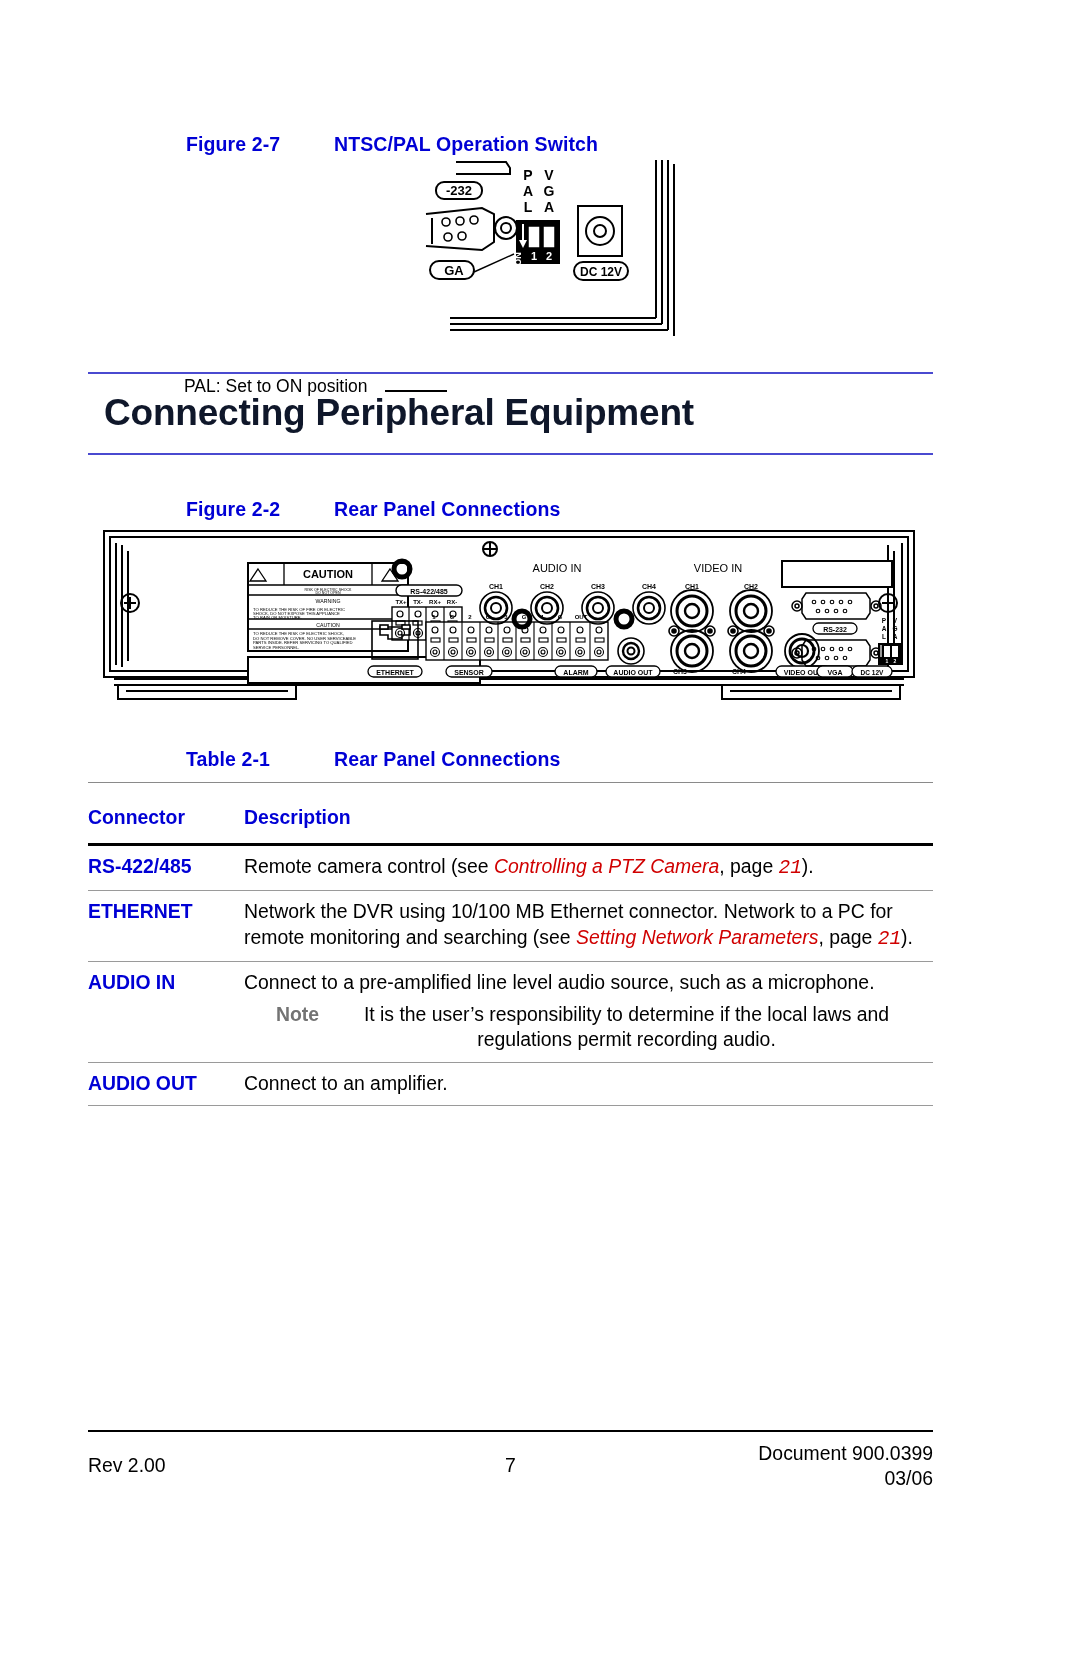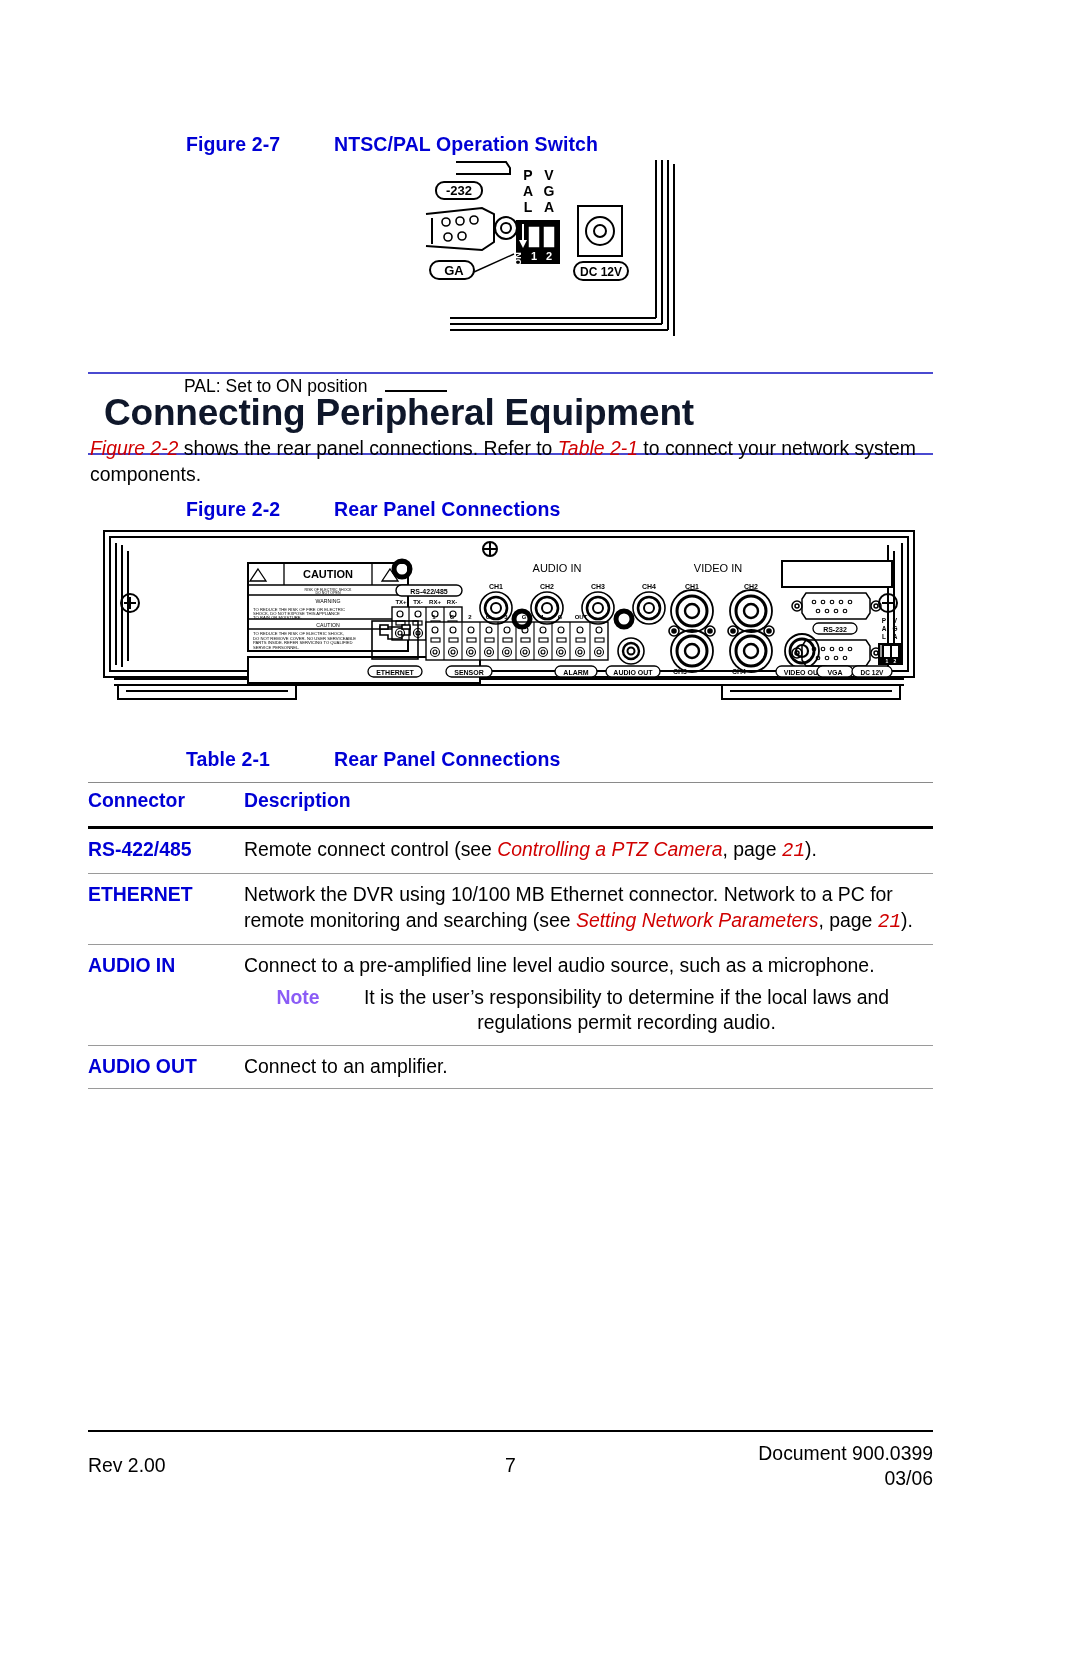--- a/index.html
+++ b/index.html
@@ -76,30 +76,30 @@
     padding:8px 0 9px 0;
     font-size:19.4px;line-height:25.5px;
   }
   #conn-table td.col-conn{
     width:148px;
     font-weight:bold;color:#0000d5;
     padding-right:8px;
   }
   #conn-table tr.hdr td{
     font-weight:bold;color:#0000d5;font-size:19.4px;
-    padding-top:5px;padding-bottom:12px;
+    padding-top:22px;padding-bottom:12px;
   }
   #conn-table tr.hdr{border-top:1.6px solid #8a8a8a;}
   #conn-table tr.firstrow{border-top:3px solid #000;}
   #conn-table tr.row{border-top:1.4px solid #9a9a9a;}
   #conn-table tr.lastline{border-top:1.4px solid #9a9a9a;}
   .note-block{margin-top:6px;display:flex;}
   .note-label{
-    color:#8b5cf6;font-weight:bold;width:76px;flex:none;
-    padding-left:32px;box-sizing:border-box;text-align:center;
+    color:#737373;font-weight:bold;width:76px;flex:none;
+    padding-left:32px;box-sizing:border-box;
   }
   .note-text{flex:1;text-align:center;}
 
   
   #footer{
     position:absolute;left:88px;top:1430px;width:845px;
   }
   #footer .rule{height:1.6px;background:#000;}
   #footer .frow{
     display:flex;align-items:center;
@@ -198,23 +198,20 @@
     <div id="fig21-callout">PAL: Set to ON position</div>
     <div id="fig21-leader"></div>
   </div>
 
   <div id="section-heading">
     <div class="rule-top"></div>
     <h1>Connecting Peripheral Equipment</h1>
     <div class="rule-bottom"></div>
   </div>
 
-  <div id="para1" class="body-para">
-    <span class="it-red">Figure 2-2</span><span> shows the rear panel connections. Refer to </span><span class="it-red">Table 2-1</span><span> to connect your network system components.</span>
-  </div>
 
   <div id="fig22-caption" class="fig-caption">
     <span class="num">Figure 2-2</span><span>Rear Panel Connections</span>
   </div>
 
   <div id="rearpanel">
     <svg width="818" height="175" viewBox="0 0 818 175">
 
       <g fill="none" stroke="#000" stroke-width="2">
         <rect x="4" y="4" width="810" height="146"></rect>
@@ -548,21 +545,21 @@
   <table id="conn-table">
     <tbody>
       <tr class="hdr">
         <td class="col-conn">Connector</td>
         <td>Description</td>
       </tr>
 
       <tr class="firstrow">
         <td class="col-conn">RS-422/485</td>
         <td>
-          <span>Remote connect control (see </span><span class="it-red">Controlling a PTZ Camera</span><span>, page </span><span class="num-red">21</span><span>).</span>
+          <span>Remote camera control (see </span><span class="it-red">Controlling a PTZ Camera</span><span>, page </span><span class="num-red">21</span><span>).</span>
         </td>
       </tr>
 
       <tr class="row">
         <td class="col-conn">ETHERNET</td>
         <td>
           <span>Network the DVR using 10/100 MB Ethernet connector. Network to a PC for remote monitoring and searching (see </span><span class="it-red">Setting Network Parameters</span><span>, page </span><span class="num-red">21</span><span>).</span>
         </td>
       </tr>
 

